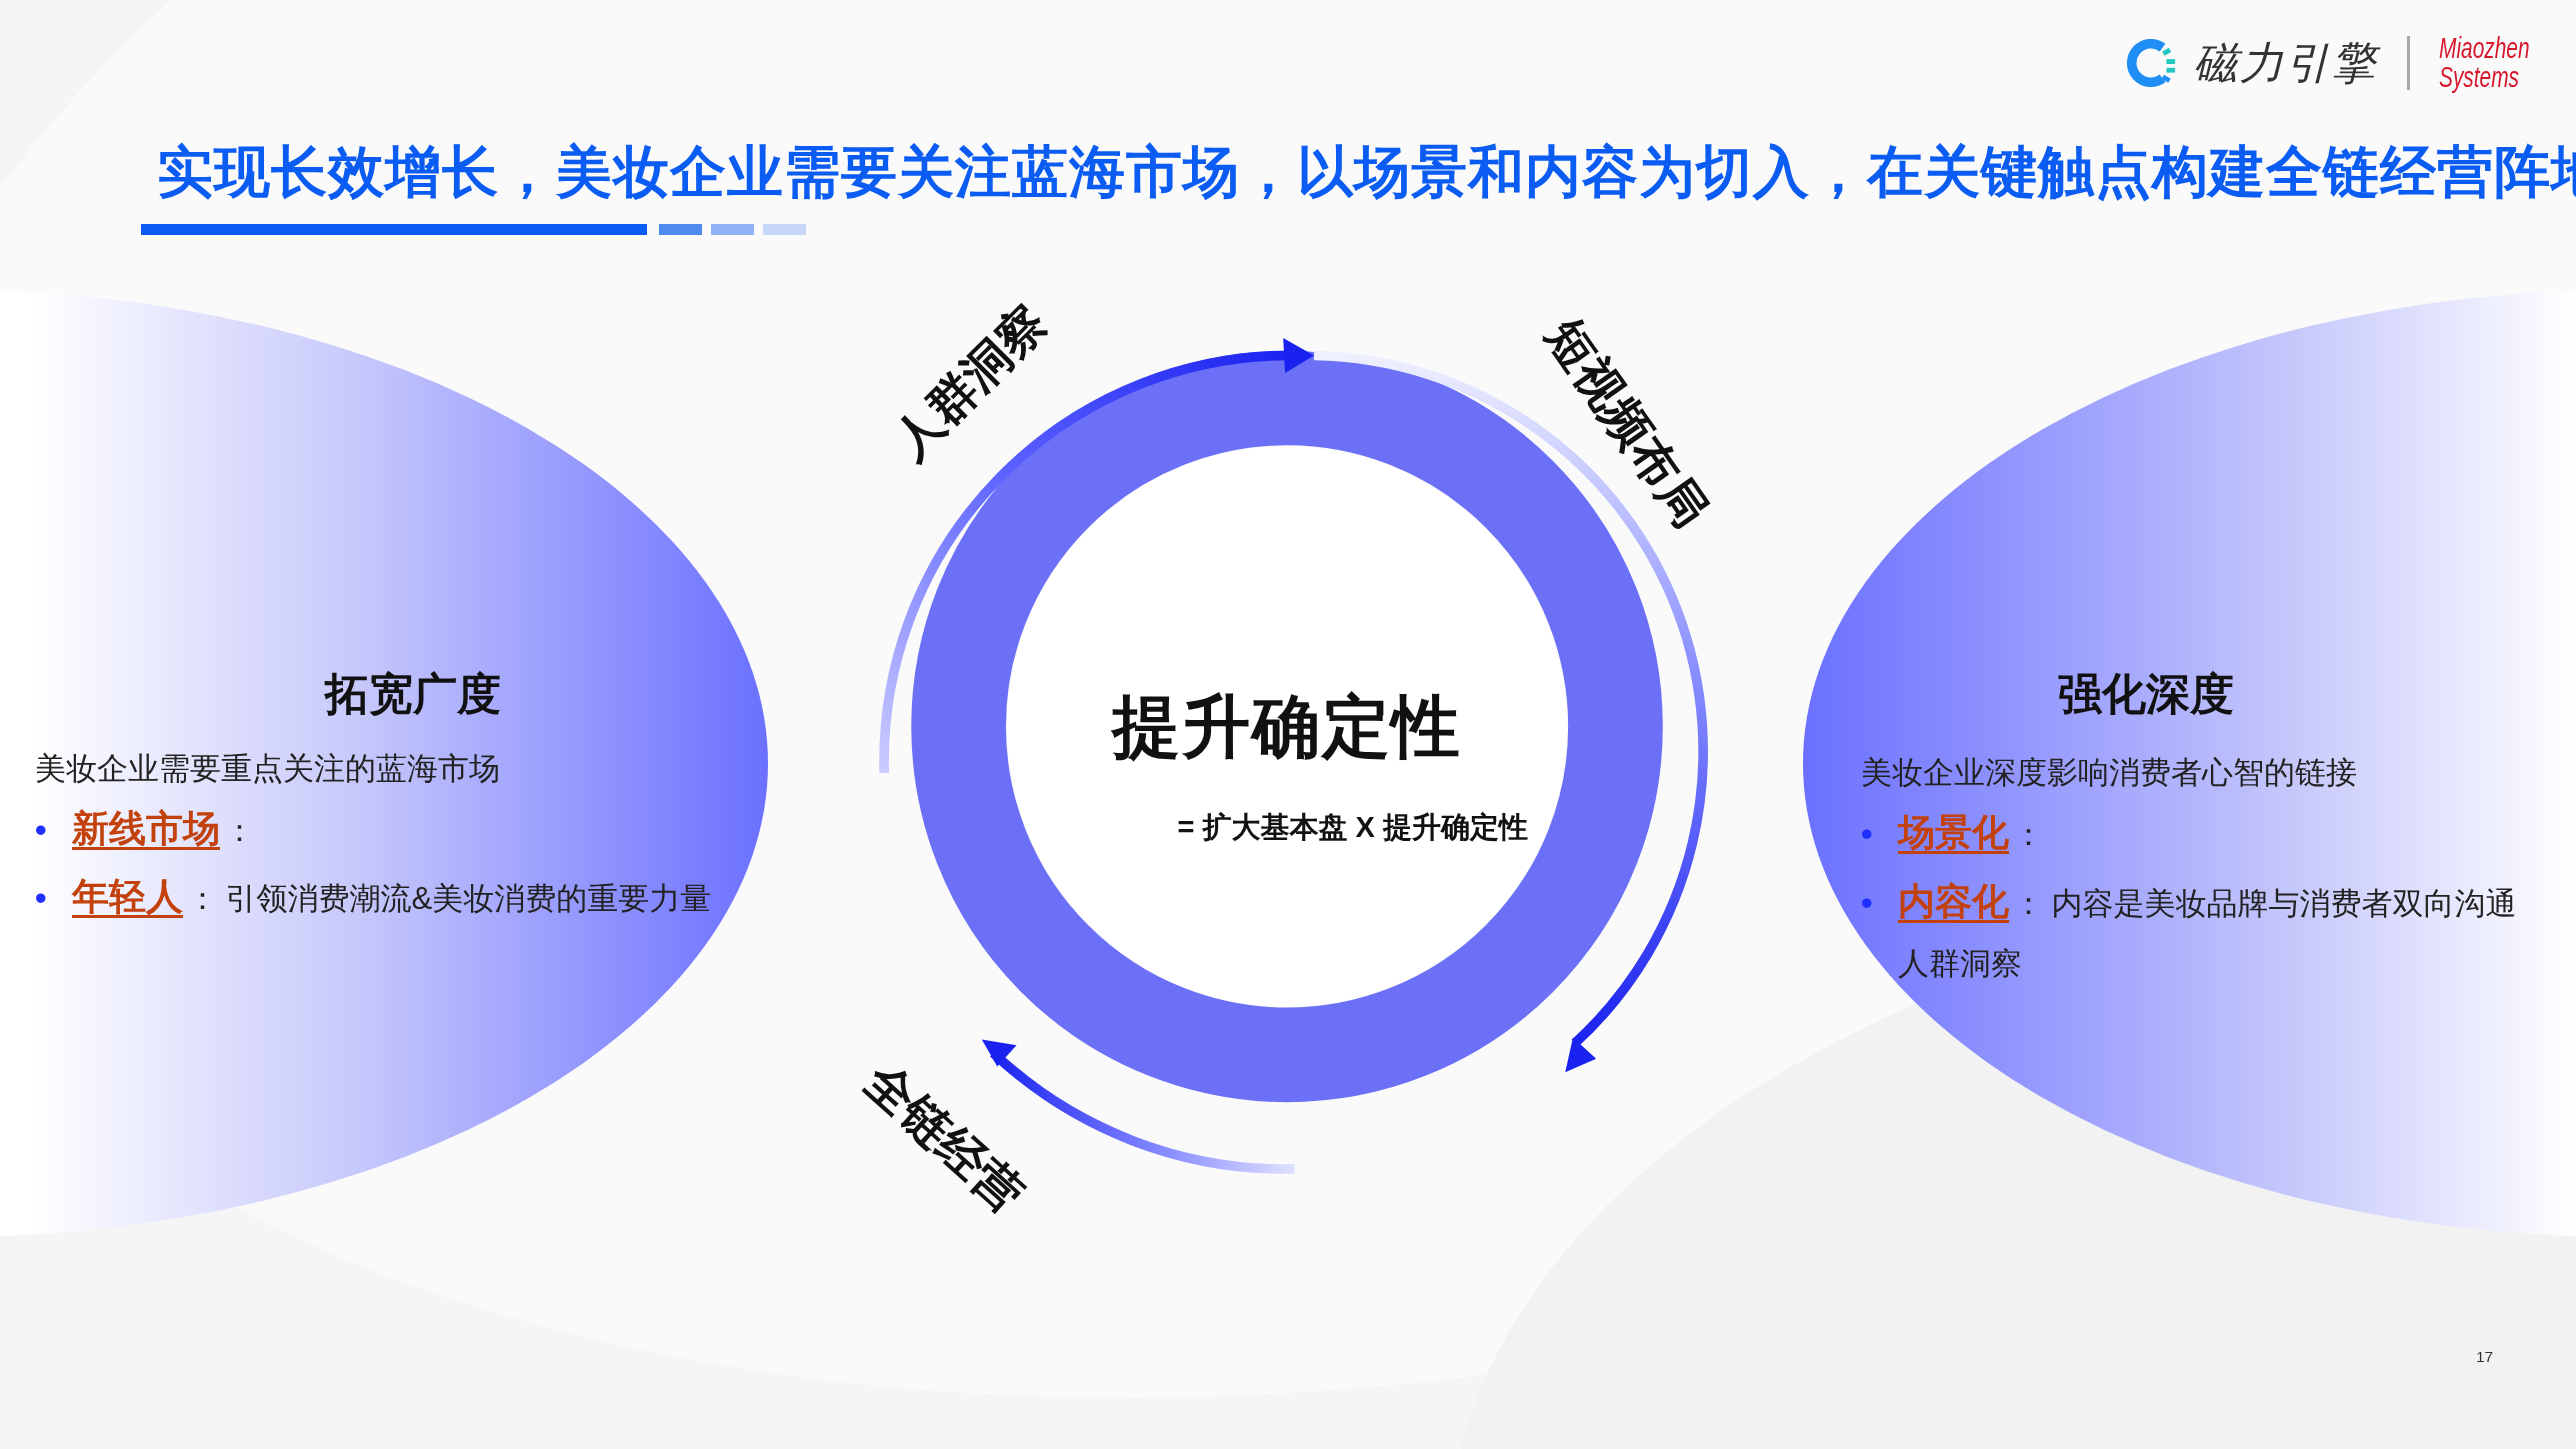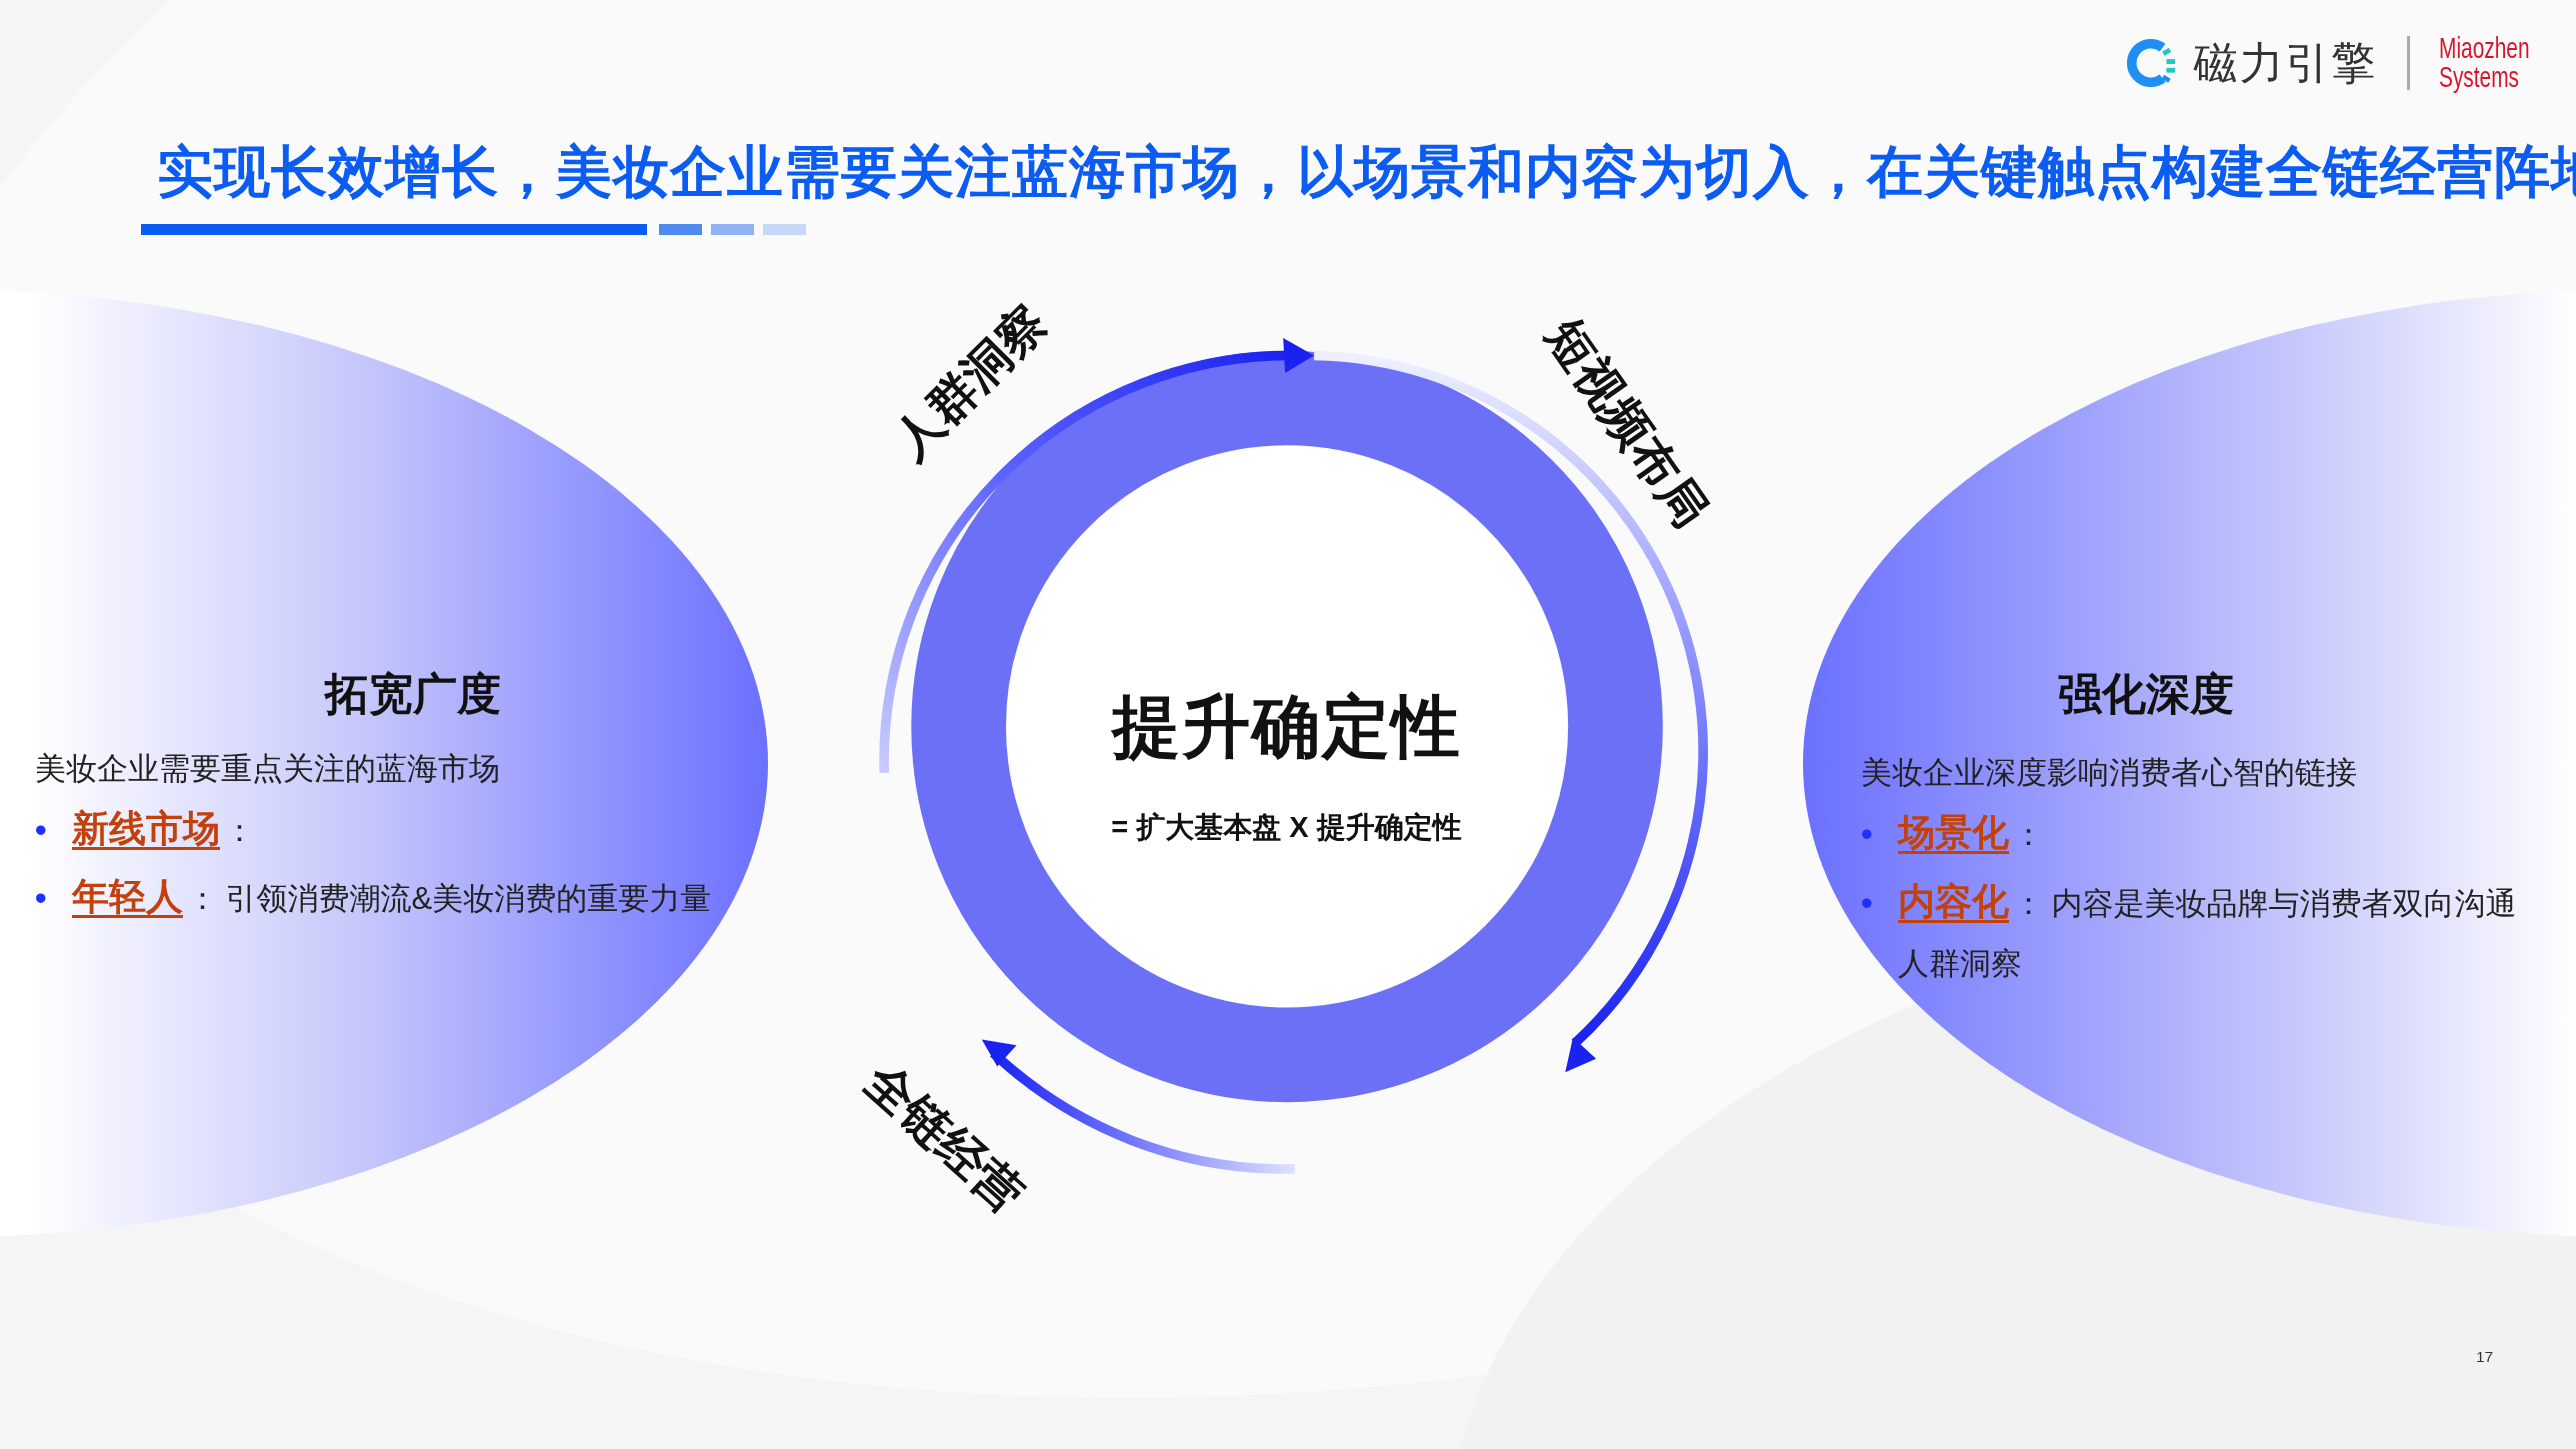--- a/index.html
+++ b/index.html
@@ -15,21 +15,21 @@
     transform:rotate(-12deg);
   }
   .bg-sweep2 {
     position:absolute; left:1449px; top:870px; width:2319px; height:1353px;
     border-radius:50%;
     background:#f2f2f3;
     box-shadow:-29px -29px 58px rgba(0,0,0,0.04) inset;
   }
   .logo {
     position:absolute; top:29px; right:21px; height:68px;
-    display:flex; align-items:center; gap:16px;
+    display:flex; align-items:center; gap:16px;font-style:italic;
   }
   .logo-mark { width:54px; height:54px; position:relative; }
   .logo-cn { font-size:44px; color:#333; letter-spacing:1.9px; font-weight:500; }
   .logo-sep { width:2.9px; height:54px; background:#aaa; margin:0 13.5px; }
   .logo-en { color:#d7162c; font-family:"Liberation Sans Narrow","Liberation Sans",sans-serif;
     font-size:29px; line-height:29px; transform:scaleX(0.72); transform-origin:left center; width:116px; }
   .page-title {
     position:absolute; left:157px; top:135px; font-size:56px; font-weight:900;
     color:#0b5cf2; letter-spacing:1px; white-space:nowrap;
   }
@@ -54,21 +54,21 @@
   .panel-intro { position:absolute; font-size:31px; color:#222; white-space:nowrap; }
   .bullet { position:absolute; font-size:31px; color:#222; white-space:nowrap; display:flex; align-items:baseline; }
   .bullet .dot { color:#1e2fff; font-size:33px; width:37px; display:inline-block; font-weight:bold; }
   .bullet .kw { color:#c2410c; font-weight:900; font-size:37px; text-decoration:underline; text-underline-offset:5.8px; text-decoration-thickness:2.9px; }
   .bullet .sep { margin:0 7.7px 0 3.9px; }
   .wrapline { position:absolute; font-size:31px; color:#222; white-space:nowrap; }
 
   .ring-svg { position:absolute; left:0; top:0; }
   .center-title { position:absolute; left:1094px; top:682px; width:386px; text-align:center;
     font-size:68px; font-weight:900; color:#111; letter-spacing:1.9px; }
-  .center-formula { position:absolute; left:1045px; top:808px; width:483px; text-align:center;
+  .center-formula { position:absolute; left:1045px; top:808px; width:483px; text-align:right;
     font-size:29px; font-weight:900; color:#111; white-space:nowrap; }
   .arc-label { position:absolute; font-size:48px; font-weight:900; color:#111; white-space:nowrap; transform-origin:center center; }
   .page-num { position:absolute; left:2476px; top:1348px; font-size:15.5px; color:#333; }
 </style>
 </head>
 <body>
 
 <div class="bg-sweep"></div>
 <div class="bg-sweep2"></div>
 

